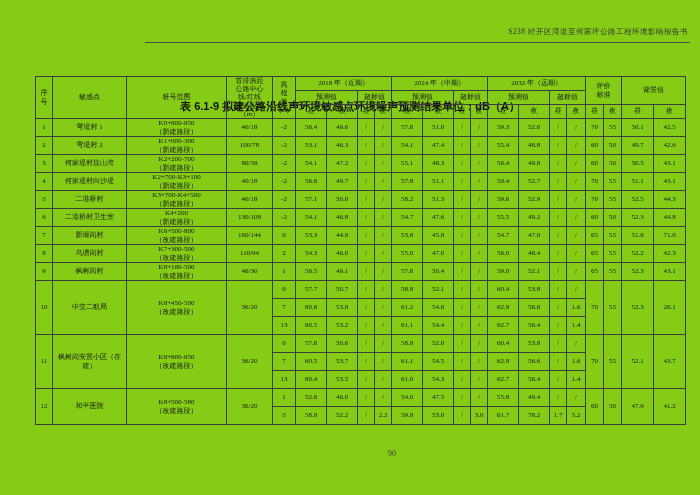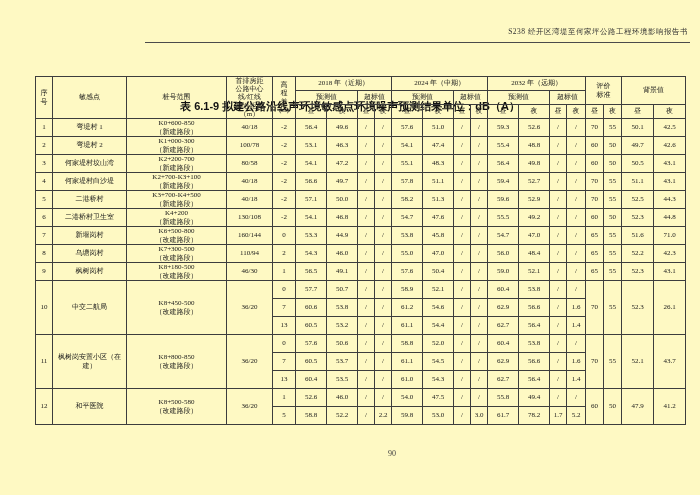--- a/index.html
+++ b/index.html
@@ -1,16 +1,16 @@
 <!DOCTYPE html>
 <html><head>
 <meta charset="utf-8">
 <style>
   html,body { margin:0; padding:0; background:#888; }
-  .page { position:relative; width:700px; height:495px; background:#fef9c3;
+  .page { position:relative; width:700px; height:495px; background:#84cc16;
           font-family:"Liberation Serif", serif; color:#1a1a1a; overflow:hidden; margin:0 auto; }
   .doc-header { position:absolute; top:27px; right:12px; font-size:7.5px; color:#333; letter-spacing:0.5px; }
   .header-rule { position:absolute; top:42px; left:145px; width:545px; border-top:1.5px solid #4b4b4b; }
   .table-title { position:absolute; top:55px; left:0; width:100%; text-align:center;
                  font-size:11px; font-weight:bold; font-family:"Liberation Sans", sans-serif; color:#111;margin-top:44px; }
   table.noise-table { position:absolute; top:76px; left:35px; width:650px;
                       border-collapse:collapse; table-layout:fixed; font-size:7px;
                       border:1.5px solid #333; }
   .noise-table td { border:1px solid #3d3d3d; text-align:center; vertical-align:middle;
                     padding:0 1px; line-height:1.15; overflow:hidden; }

